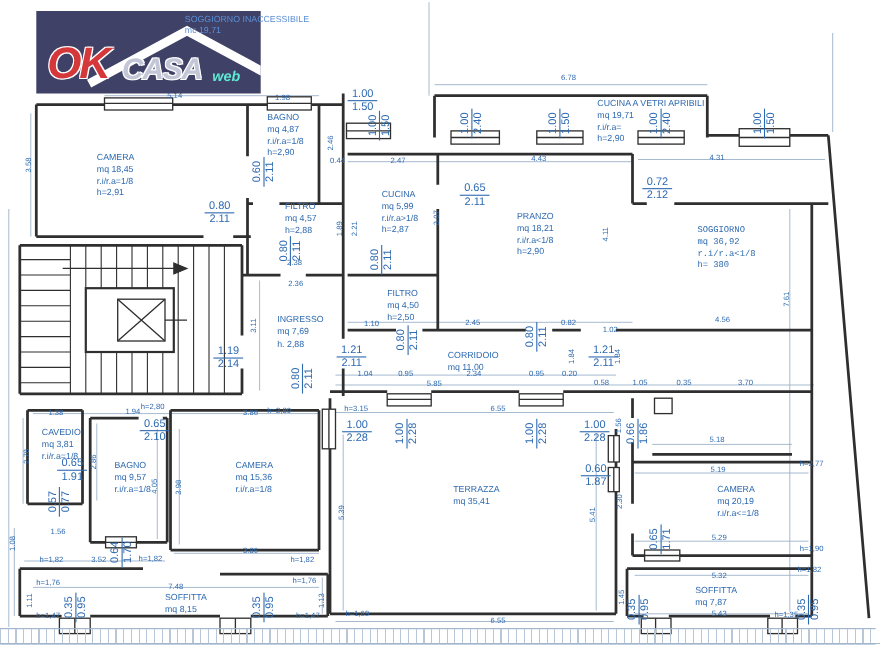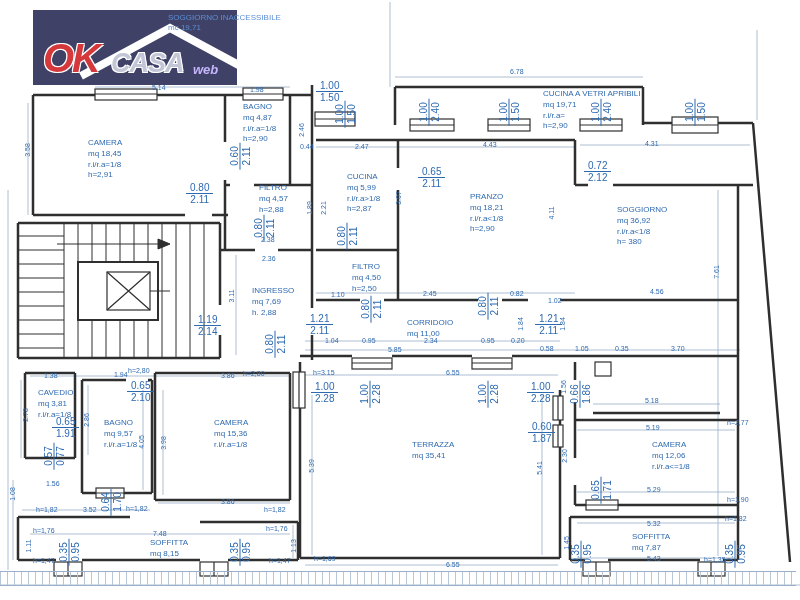--- a/index.html
+++ b/index.html
@@ -13,21 +13,21 @@
   
   .logo{position:absolute;left:33px;top:10px;width:204px;height:75px;background:#3f4166;z-index:4;}
   .logo svg{position:absolute;left:0;top:0;}
   .logo .ok{position:absolute;left:10px;top:26px;font-size:40px;font-weight:900;font-style:italic;
             color:#d5383b;z-index:2;letter-spacing:-2px;
             text-shadow:-1px -1px 0 #fff,1px -1px 0 #fff,-1px 1px 0 #fff,1px 1px 0 #fff;}
   .logo .casa{position:absolute;left:78px;top:38px;font-size:27px;font-weight:900;font-style:italic;
             color:#c3c6d6;z-index:2;letter-spacing:-1px;
             text-shadow:-1px -1px 0 #fff,1px -1px 0 #fff,-1px 1px 0 #fff,1px 1px 0 #fff;}
   .logo .web{position:absolute;left:160px;top:52px;font-size:13px;font-weight:700;font-style:italic;
-            color:#c4b5fd;z-index:3;}
+            color:#5eead4;z-index:3;}
   .logo .tagline{position:absolute;left:0;bottom:2px;width:100%;text-align:center;font-size:10px;
             font-style:italic;color:#ffffff;z-index:3;}
   .topnote{position:absolute;left:168px;top:13px;z-index:5;color:#5b8fd6;font-size:8px;line-height:1.25;}
   
   .room{position:absolute;font-size:8px;color:#2e6ab0;line-height:1.35;white-space:nowrap;z-index:3;}
   .frac{position:absolute;display:inline-flex;flex-direction:column;align-items:center;
         color:#2e6ab0;font-size:10px;line-height:1.1;z-index:3;white-space:nowrap;}
   .frac .t{border-bottom:1px solid #2e6ab0;padding:0 4px;}
   .frac .b{padding:0 4px;}
   .frac.rot{transform:translate(-50%,-50%) rotate(-90deg);}
@@ -166,21 +166,21 @@
         <div>mq 18,21</div>
         <div>r.i/r.a&lt;1/8</div>
         <div>h=2,90</div>
       </div>
       <div class="room" style="left: 543px; top: 89px;">
         <div>CUCINA A VETRI APRIBILI</div>
         <div>mq 19,71</div>
         <div>r.i/r.a=</div>
         <div>h=2,90</div>
       </div>
-      <div class="room" style="left: 617px; top: 205px;">
+      <div class="room" style="left: 634px; top: 205px; font-family: Liberation Mono, monospace;">
         <div>SOGGIORNO</div>
         <div>mq 36,92</div>
         <div>r.i/r.a&lt;1/8</div>
         <div>h= 380</div>
       </div>
       <div class="room" style="left: 252px; top: 286px;">
         <div>INGRESSO</div>
         <div>mq 7,69</div>
         <div>h. 2,88</div>
       </div>
@@ -207,21 +207,21 @@
         <div>CAMERA</div>
         <div>mq 15,36</div>
         <div>r.i/r.a=1/8</div>
       </div>
       <div class="room" style="left: 412px; top: 440px;">
         <div>TERRAZZA</div>
         <div>mq 35,41</div>
       </div>
       <div class="room" style="left: 652px; top: 440px;">
         <div>CAMERA</div>
-        <div>mq 12,06</div>
+        <div>mq 20,19</div>
         <div>r.i/r.a&lt;=1/8</div>
       </div>
       <div class="room" style="left: 150px; top: 538px;">
         <div>SOFFITTA</div>
         <div>mq 8,15</div>
       </div>
       <div class="room" style="left: 632px; top: 532px;">
         <div>SOFFITTA</div>
         <div>mq 7,87</div>
       </div>

